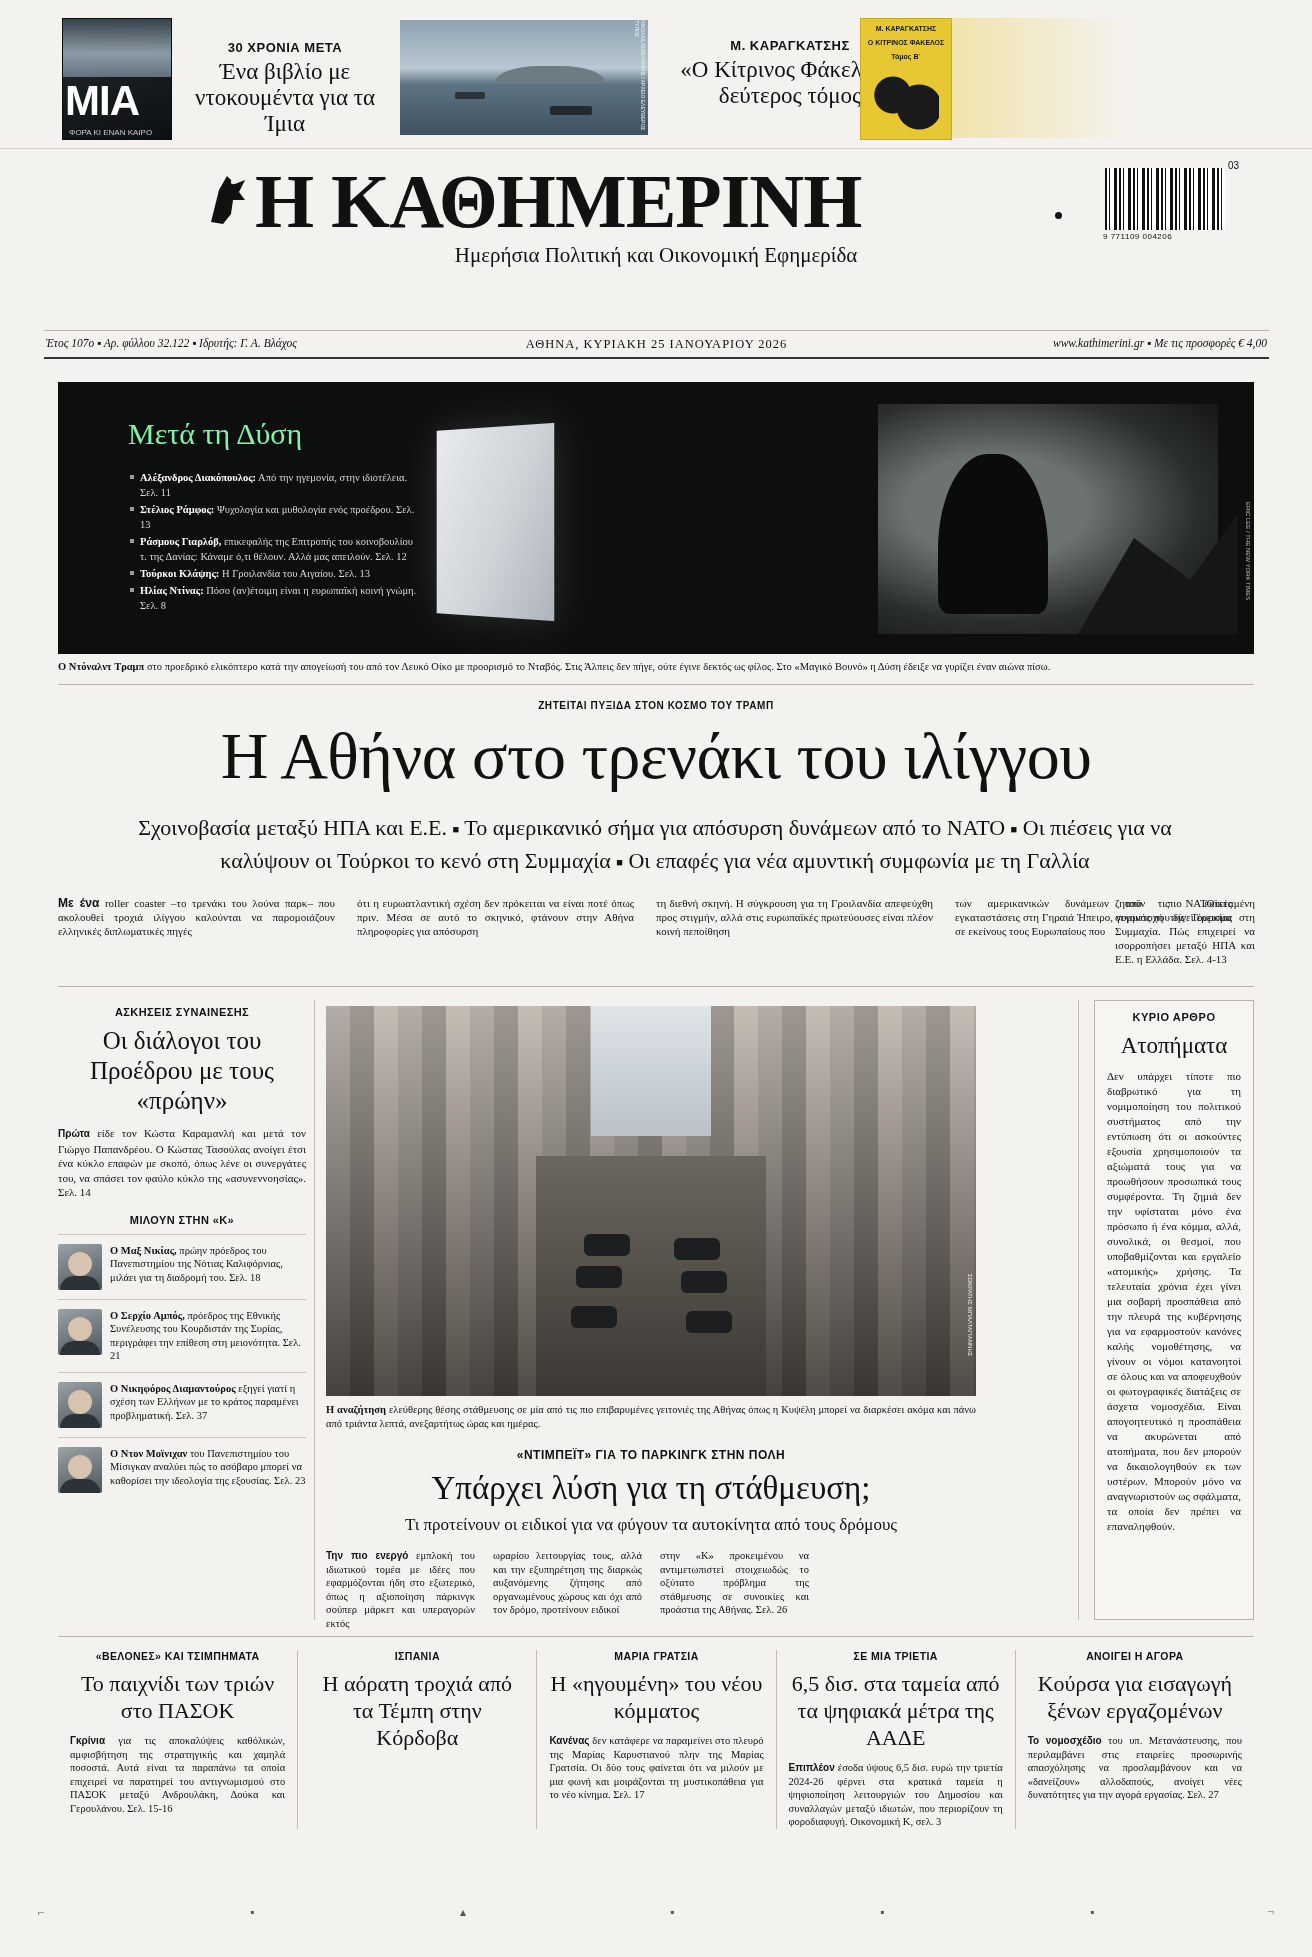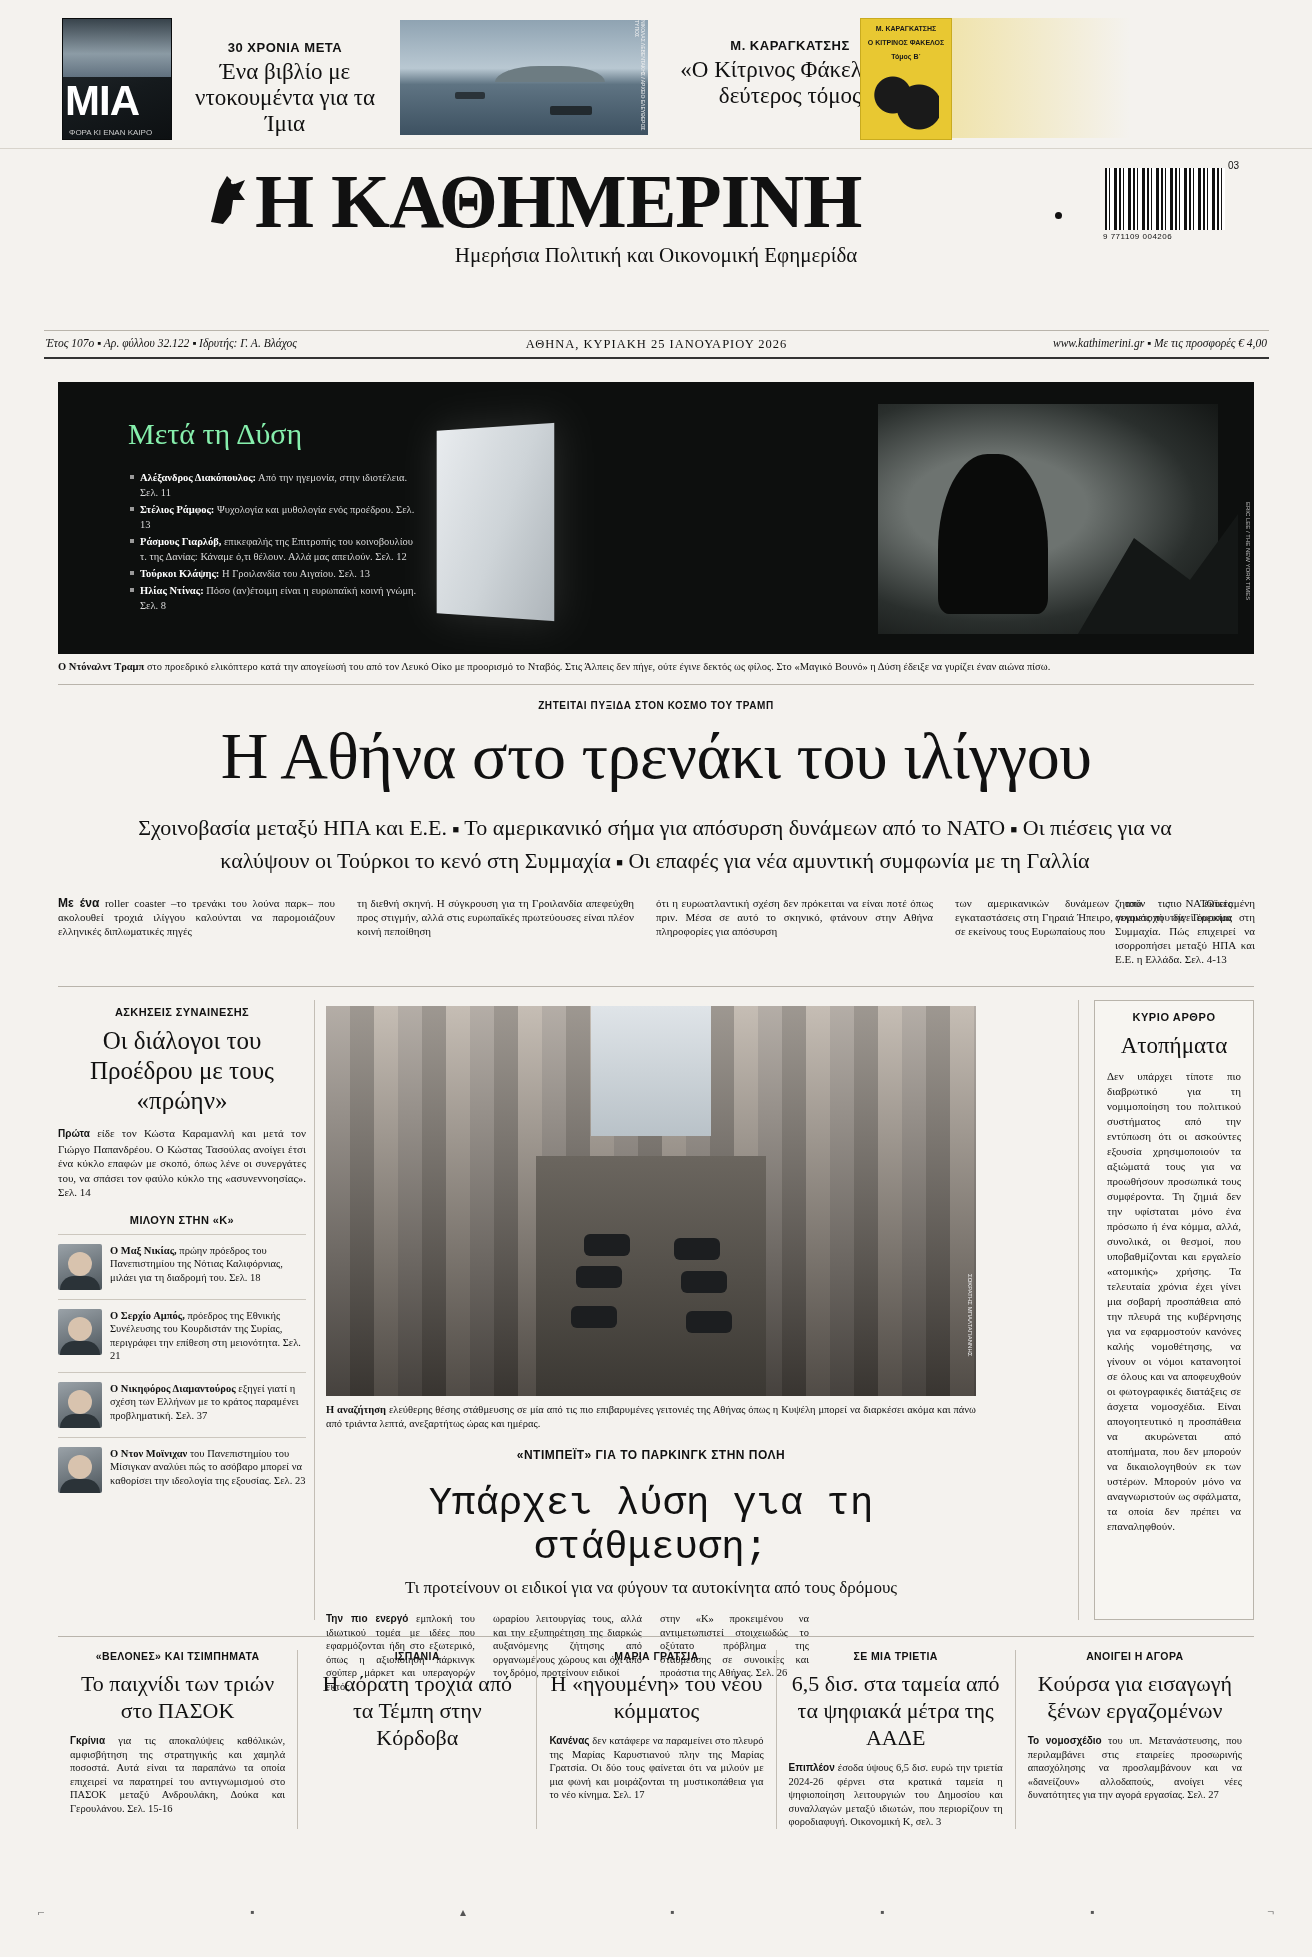--- a/index.html
+++ b/index.html
@@ -332,21 +332,21 @@
     position:absolute; right: 3px; bottom: 40px;
     writing-mode: vertical-rl; font-size: 6px; color:#eee;
     font-family:"Liberation Sans", sans-serif;
   }
   .photo-caption { font-size: 10.5px; line-height: 13.5px; margin-top: 7px; text-align: justify; }
 
   .center-kicker {
     text-align:center; font-family:"Liberation Sans", sans-serif;
     font-weight:bold; font-size: 12px; letter-spacing:.5px; margin-top: 18px;
   }
-  .center-title { text-align:center; font-size: 39px; margin-top: 20px; font-family: Liberation Mono, monospace; }
+  .center-title { text-align:center; font-size: 33px; margin-top: 8px; }
   .center-dek { text-align:center; font-size: 17px; margin-top: 8px; }
   .four-cols { display:flex; gap: 18px; margin-top: 14px; }
   .four-cols .c { width: 149px; font-size: 10.5px; line-height: 13.5px; text-align: justify; }
   .four-cols .c b { font-family:"Liberation Sans", sans-serif; font-size: 10px; }
 
   .col-right {
     position: absolute; left: 1036px; top: 0; width: 160px;
     border: 1px solid #b9b4ab; padding: 10px 12px; height: 620px; box-sizing: border-box;
     background: #f7f5f1;
   }
@@ -457,22 +457,22 @@
     <span class="sq">■</span>
     <span>Το αμερικανικό σήμα για απόσυρση δυνάμεων από το ΝΑΤΟ</span>
     <span class="sq">■</span>
     <span>Οι πιέσεις για να καλύψουν οι Τούρκοι το κενό στη Συμμαχία</span>
     <span class="sq">■</span>
     <span>Οι επαφές για νέα αμυντική συμφωνία με τη Γαλλία</span>
   </div>
 
   <div class="lead">
     <div class="col"><b>Με ένα</b><span> roller coaster –το τρενάκι του λούνα παρκ– που ακολουθεί τροχιά ιλίγγου καλούνται να παρομοιάζουν ελληνικές διπλωματικές πηγές</span></div>
+    <div class="col"><span>ότι η ευρωατλαντική σχέση δεν πρόκειται να είναι ποτέ όπως πριν. Μέσα σε αυτό το σκηνικό, φτάνουν στην Αθήνα πληροφορίες για απόσυρση</span></div>
     <div class="col"><span>τη διεθνή σκηνή. Η σύγκρουση για τη Γροιλανδία απεφεύχθη προς στιγμήν, αλλά στις ευρωπαϊκές πρωτεύουσες είναι πλέον κοινή πεποίθηση</span></div>
-    <div class="col"><span>ότι η ευρωατλαντική σχέση δεν πρόκειται να είναι ποτέ όπως πριν. Μέσα σε αυτό το σκηνικό, φτάνουν στην Αθήνα πληροφορίες για απόσυρση</span></div>
     <div class="col"><span>των αμερικανικών δυνάμεων από τις ΝΑΤΟϊκές εγκαταστάσεις στη Γηραιά Ήπειρο, γεγονός που δίνει έρεισμα σε εκείνους τους Ευρωπαίους που</span></div>
   </div>
   <div class="lead" style="top:896px; left:1115px; width:140px;">
     <div class="col" style="width:140px;"><span>ζητούν πιο εκτεταμένη συμμετοχή της Τουρκίας στη Συμμαχία. Πώς επιχειρεί να ισορροπήσει μεταξύ ΗΠΑ και Ε.Ε. η Ελλάδα. Σελ. 4-13</span></div>
   </div>
 
   <div class="hrule" style="top:986px;"></div>
 
   <div class="mid">
     <div class="vline" style="left:256px; top:0; height:620px;"></div>

